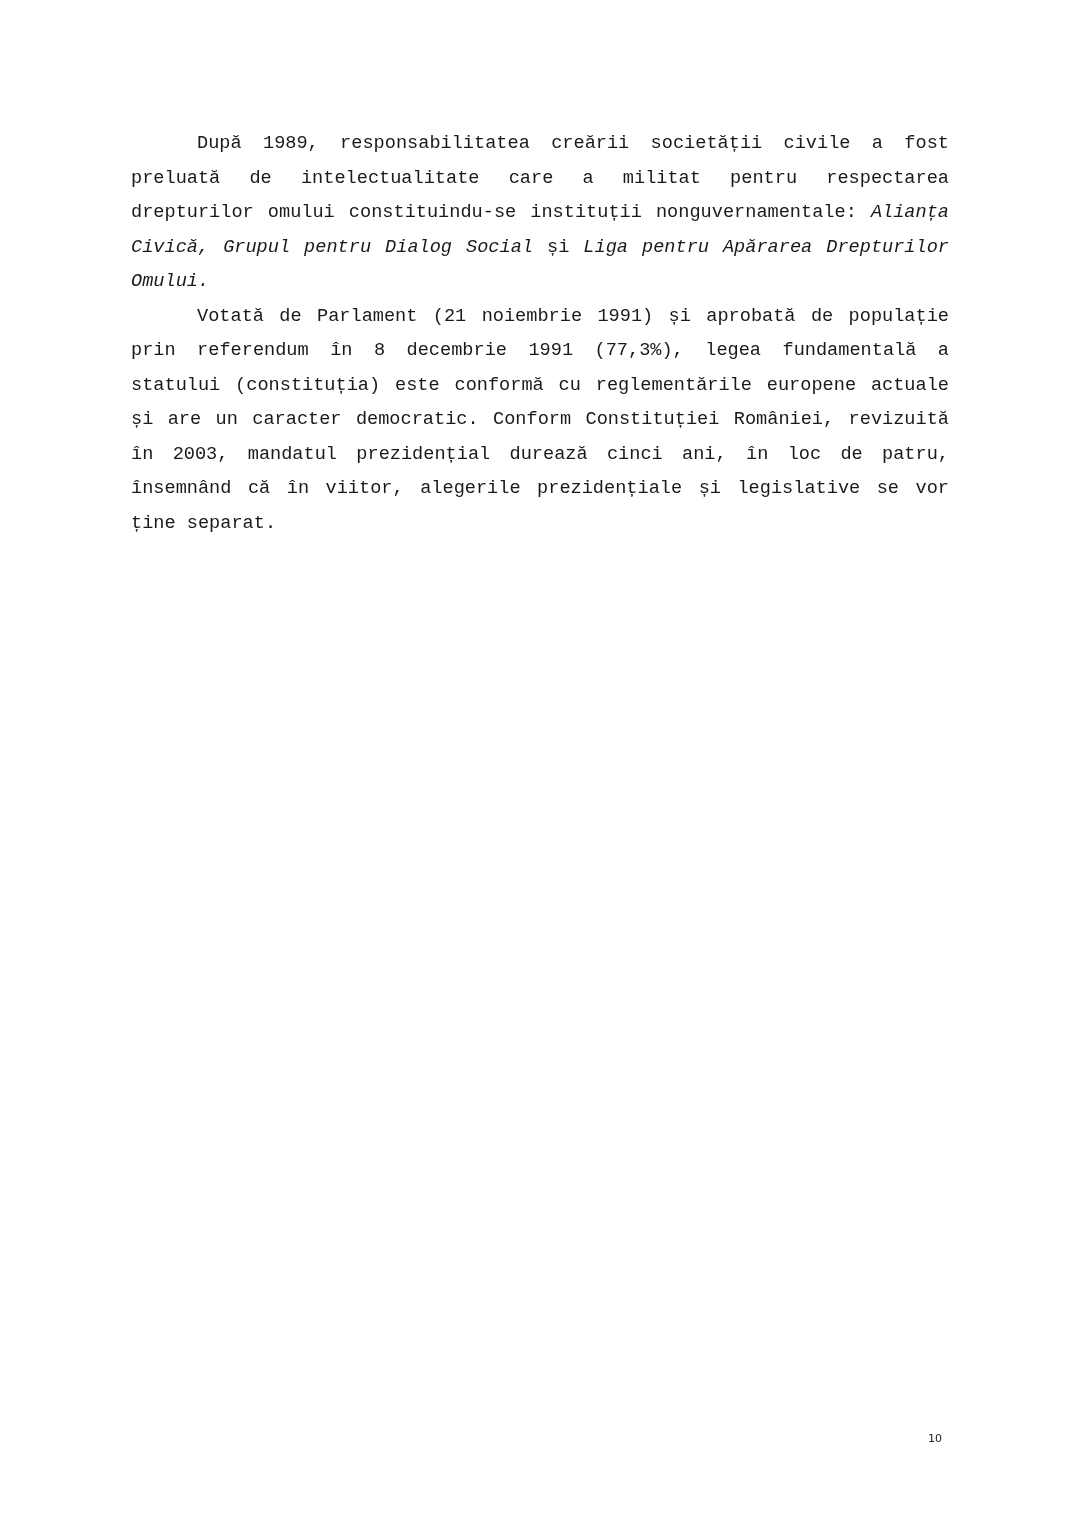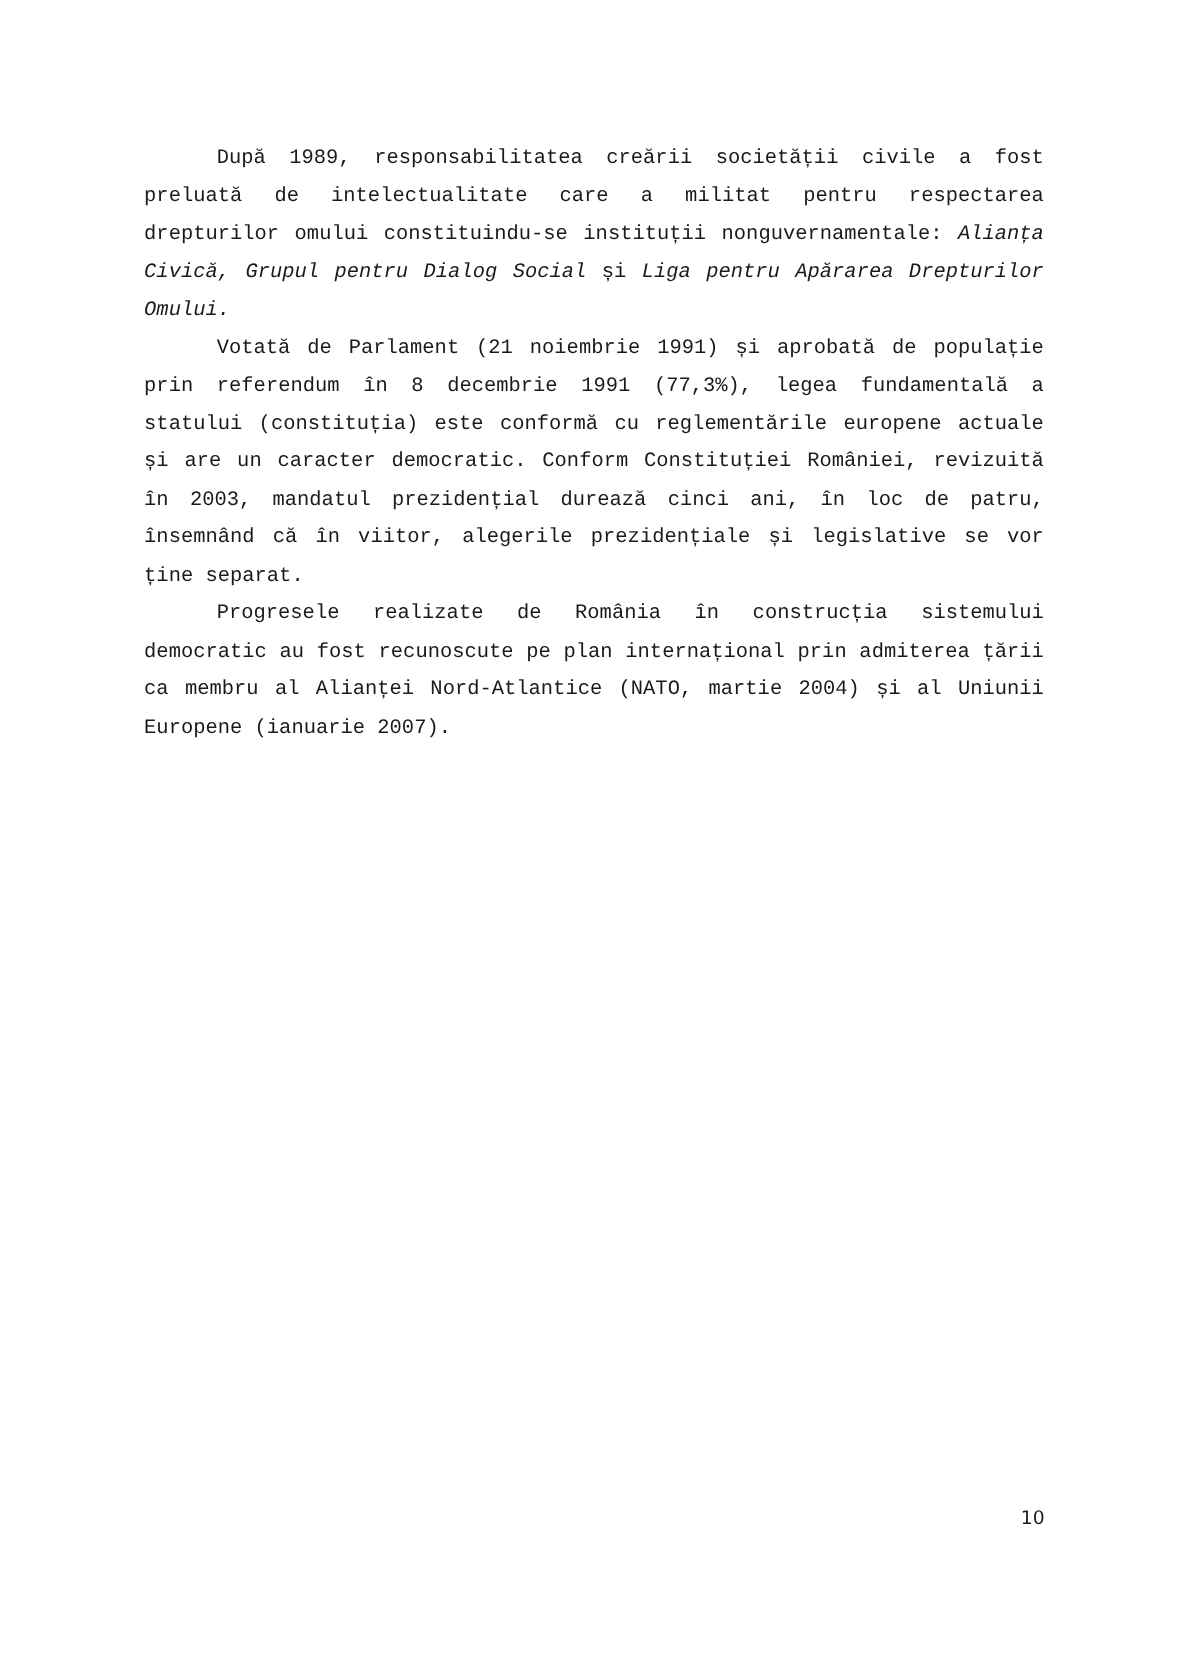--- a/index.html
+++ b/index.html
@@ -38,29 +38,28 @@
     }
     .content p + p {
       margin-top: 0;
     }
     .content em {
       font-style: italic;
     }
     .page-number {
       position: absolute;
       left: 928px;
-      top: 1370px;
+      top: 1432px;
       font-family: "DejaVu Sans", sans-serif;
-      font-size: 17px;
+      font-size: 11px;
       color: #1a1a1a;
     }
   </style>
 </head>
 <body>
 
 <div class="page">
   <div class="content">
     <p><span>După 1989, responsabilitatea creării societății civile a fost preluată de intelectualitate care a militat pentru respectarea drepturilor omului constituindu-se instituții nonguvernamentale: </span><em>Alianța Civică, Grupul pentru Dialog Social</em><span> și </span><em>Liga pentru Apărarea Drepturilor Omului.</em></p>
     <p>Votată de Parlament (21 noiembrie 1991) și aprobată de populație prin referendum în 8 decembrie 1991 (77,3%), legea fundamentală a statului (constituția) este conformă cu reglementările europene actuale și are un caracter democratic. Conform Constituției României, revizuită în 2003, mandatul prezidențial durează cinci ani, în loc de  patru, însemnând că în viitor, alegerile prezidențiale și legislative se vor ține separat.</p>
-    <p>Progresele realizate de România în construcția sistemului democratic au fost recunoscute pe plan internațional prin admiterea țării ca membru al Alianței Nord-Atlantice (NATO, martie 2004) și al Uniunii Europene (ianuarie 2007).</p>
   </div>
   <div class="page-number">10</div>
 </div>
 
 </body></html>

